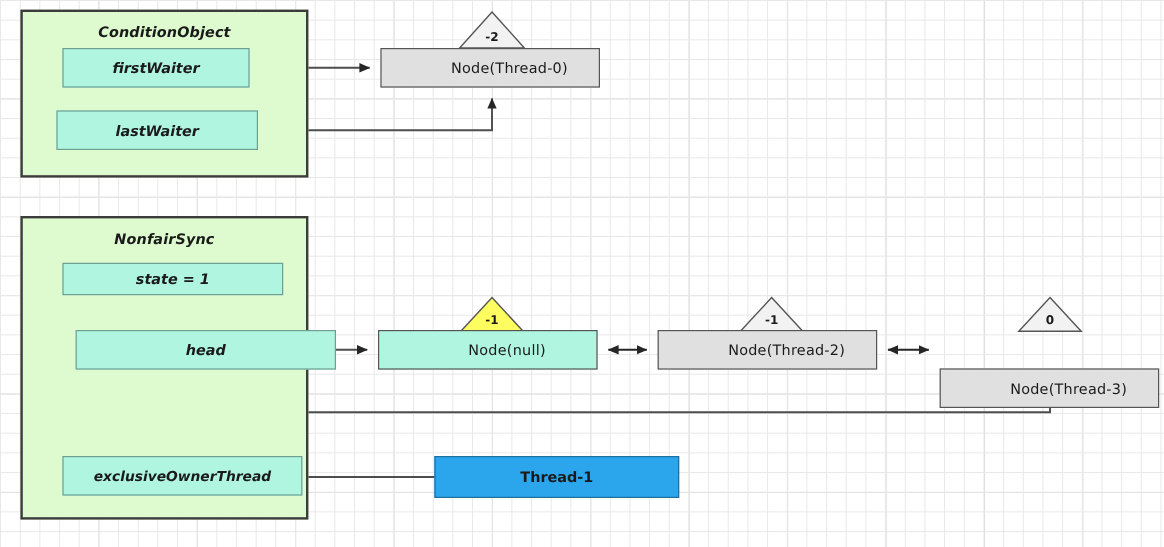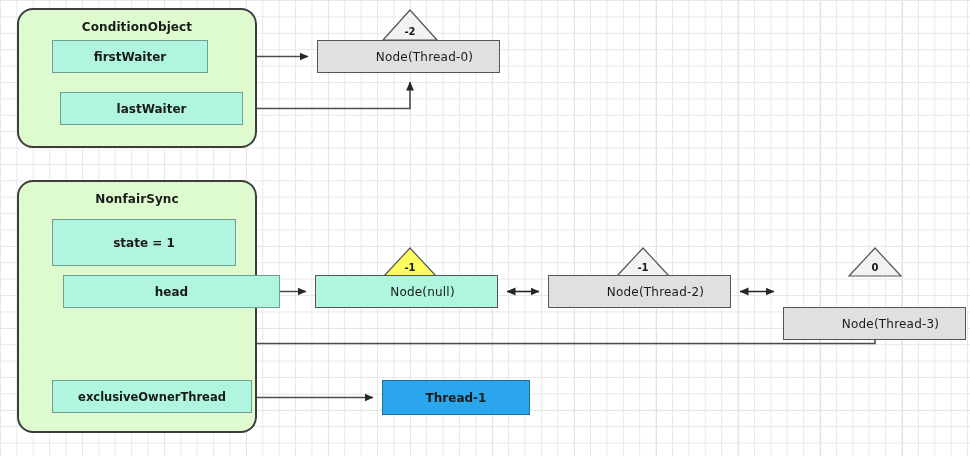--- a/index.html
+++ b/index.html
@@ -27,22 +27,23 @@
     left: 0;
     top: 0;
     width: 970px;
     height: 456px;
     pointer-events: none;
   }
   .group-box {
     position: absolute;
     background: #ddfbce;
     border: 2px solid #3c3c3c;
-    border-radius: 16px;
+    border-radius: 0;
     box-sizing: border-box;
+    font-style: italic;
   }
   .group-title {
     position: absolute;
     width: 100%;
     text-align: center;
     font-size: 12px;
     font-weight: bold;
     color: #1a1a1a;
     letter-spacing: .1px;
   }
@@ -150,38 +151,38 @@
       <path d="M643,248 L669,276 L617,276 z" fill="#f2f2f2" stroke="#555555" stroke-width="1.2"></path>
     </g>
     <g>
       <path d="M875,248 L901,276 L849,276 z" fill="#f2f2f2" stroke="#555555" stroke-width="1.2"></path>
     </g>
   </svg>
 
   <div class="group-box" style="left:17px; top:8px; width:240px; height:140px;">
     <div class="group-title" style="top:10px;">ConditionObject</div>
     <div class="field-box" style="left:33px; top:30px; width:156px; height:33px;">firstWaiter</div>
-    <div class="field-box" style="left:41px; top:82px; width:183px; height:33px;">lastWaiter</div>
+    <div class="field-box" style="left:28px; top:82px; width:168px; height:33px;">lastWaiter</div>
   </div>
 
   <div class="group-box" style="left:17px; top:180px; width:240px; height:253px;">
     <div class="group-title" style="top:10px;">NonfairSync</div>
-    <div class="field-box" style="left:33px; top:37px; width:184px; height:47px;">state = 1</div>
+    <div class="field-box" style="left:33px; top:37px; width:184px; height:27px;">state = 1</div>
     <div class="field-box" style="left:33px; top:93px; width:217px; height:33px;margin-left:11px;">head</div>
     <div class="field-box" style="left:33px; top:198px; width:200px; height:33px; font-size:11.5px;">exclusiveOwnerThread</div>
   </div>
 
   <div class="node-box node-gray" style="left:317px; top:40px; width:183px; height:33px;">Node(Thread-0)</div>
 
   <div class="node-box node-cyan" style="left:315px; top:275px; width:183px; height:33px;">Node(null)</div>
 
   <div class="node-box node-gray" style="left:548px; top:275px; width:183px; height:33px;">Node(Thread-2)</div>
 
   <div class="node-box node-gray" style="left:783px; top:275px; width:183px; height:33px;margin-top:32px;">Node(Thread-3)</div>
 
-  <div class="thread-box" style="left:382px; top:380px; width:148px; height:35px;">Thread-1</div>
+  <div class="thread-box" style="left:362px; top:380px; width:204px; height:35px;">Thread-1</div>
 
   <div class="ws-label" style="left:396px; top:27px; width:28px;">-2</div>
   <div class="ws-label" style="left:396px; top:263px; width:28px;">-1</div>
   <div class="ws-label" style="left:629px; top:263px; width:28px;">-1</div>
   <div class="ws-label" style="left:861px; top:263px; width:28px;">0</div>
 
 </div>
 
 </body></html>

